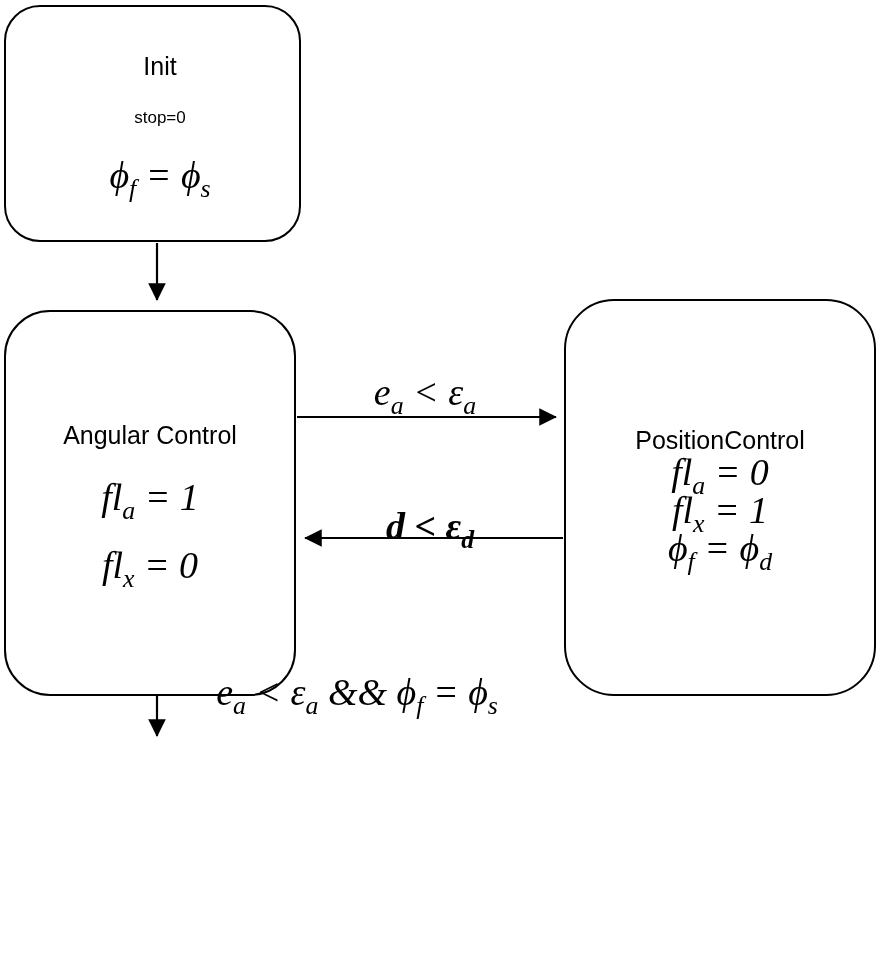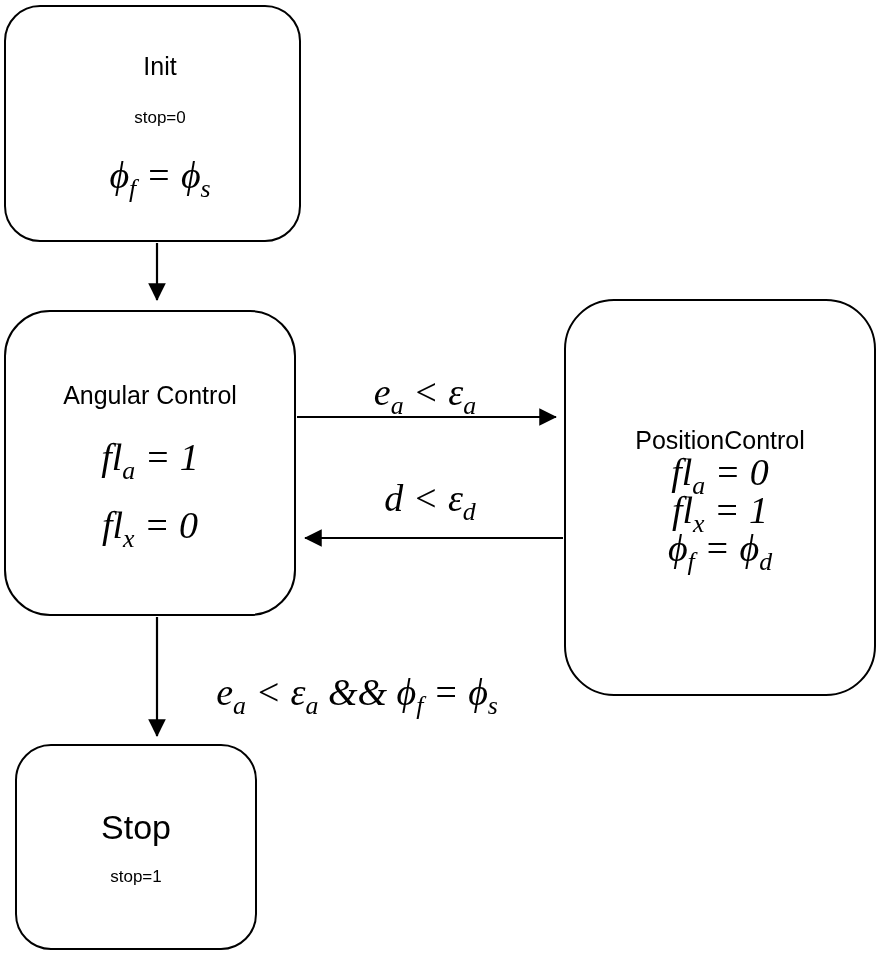--- a/index.html
+++ b/index.html
@@ -30,21 +30,21 @@
     box-sizing: border-box;
     border: 2.5px solid #000000;
     border-radius: 40px;
     background: #ffffff;
     display: flex;
     flex-direction: column;
     align-items: center;
     justify-content: center;
   }
   #node-init      { left: 4px;   top: 5px;   width: 297px; height: 237px; gap: 30px; border-radius: 36px; padding-left: 15px; }
-  #node-angular   { left: 4px;   top: 310px; width: 292px; height: 306px; gap: 30px; border-radius: 46px; }
+  #node-angular   { left: 4px;   top: 310px; width: 292px; height: 386px; gap: 30px; border-radius: 46px; }
   #node-position  { left: 564px; top: 299px; width: 312px; height: 397px; border-radius: 50px; }
   #node-stop      { left: 15px;  top: 744px; width: 242px; height: 206px; gap: 24px; border-radius: 36px; }
 
   .title {
     font-family: "Liberation Sans", sans-serif;
     font-size: 25px;
     line-height: 1;
   }
   #node-stop .title {
     font-size: 34px;
@@ -64,21 +64,21 @@
   .math sub {
     font-size: 68%;
     line-height: 0;
   }
   .edge-label {
     position: absolute;
     text-align: center;
     margin-top: 13px;
   }
   #label-a2p { left: 335px; top: 360px; width: 180px; }
-  #label-p2a { left: 340px; top: 466px; width: 180px; }
+  #label-p2a { left: 340px; top: 494px; width: 180px; font-weight: bold; }
   #label-a2s { left: 183px; top: 660px; width: 348px; }
 </style>
 </head>
 <body>
 
 <div class="canvas">
 
   <svg class="arrows" viewBox="0 0 879 953" aria-hidden="true">
     <defs>
       <marker id="arrowhead" viewBox="0 0 10 10" refX="9.5" refY="5" markerWidth="9" markerHeight="8" orient="auto-start-reverse">
@@ -103,22 +103,18 @@
     <div class="math"><span>fl</span><sub>x</sub><span> = 0</span></div>
   </div>
 
   <div class="node" id="node-position">
     <div class="title">PositionControl</div>
     <div class="math"><span>fl</span><sub>a</sub><span> = 0</span></div>
     <div class="math"><span>fl</span><sub>x</sub><span> = 1</span></div>
     <div class="math"><span>ϕ</span><sub>f</sub><span> = </span><span>ϕ</span><sub>d</sub></div>
   </div>
 
-  <div class="node" id="node-stop">
-    <div class="title">Stop</div>
-    <div class="plain">stop=1</div>
-  </div>
 
   <div class="edge-label math" id="label-a2p"><span>e</span><sub>a</sub><span> &lt; </span><span>ε</span><sub>a</sub></div>
   <div class="edge-label math" id="label-p2a"><span>d</span><span> &lt; </span><span>ε</span><sub>d</sub></div>
   <div class="edge-label math" id="label-a2s"><span>e</span><sub>a</sub><span> &lt; </span><span>ε</span><sub>a</sub><span> &amp;&amp; </span><span>ϕ</span><sub>f</sub><span> = </span><span>ϕ</span><sub>s</sub></div>
 
 </div>
 
 </body></html>

